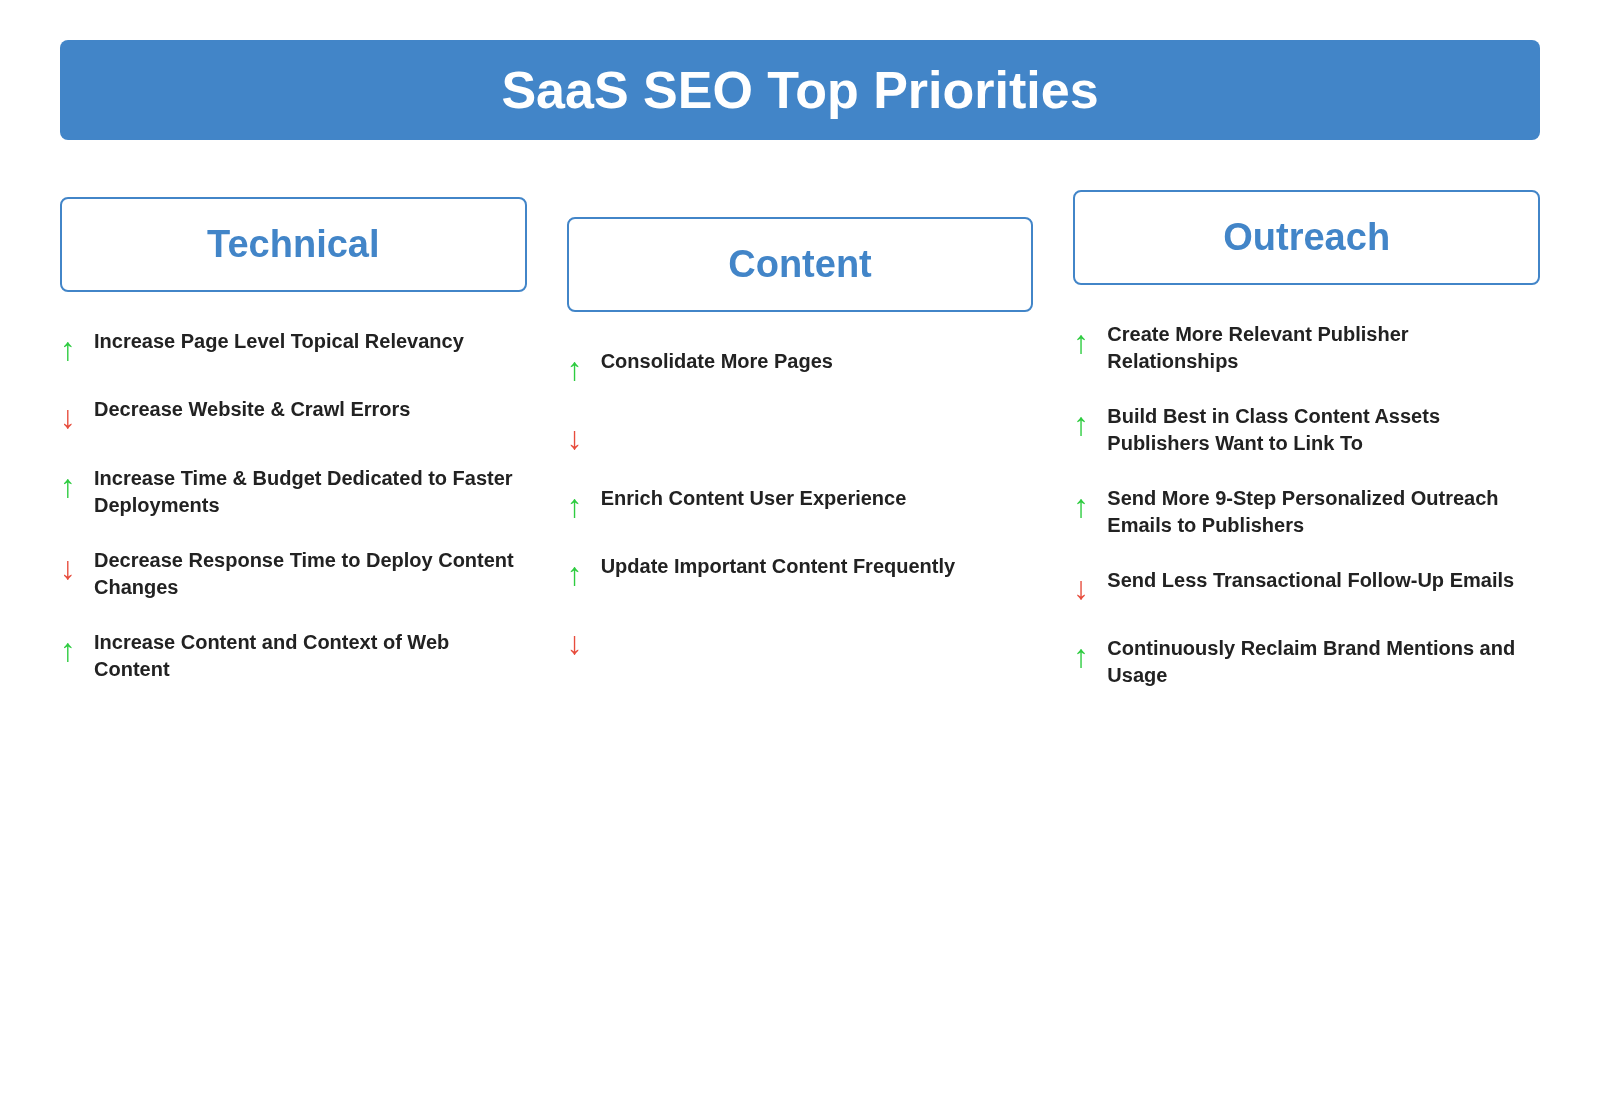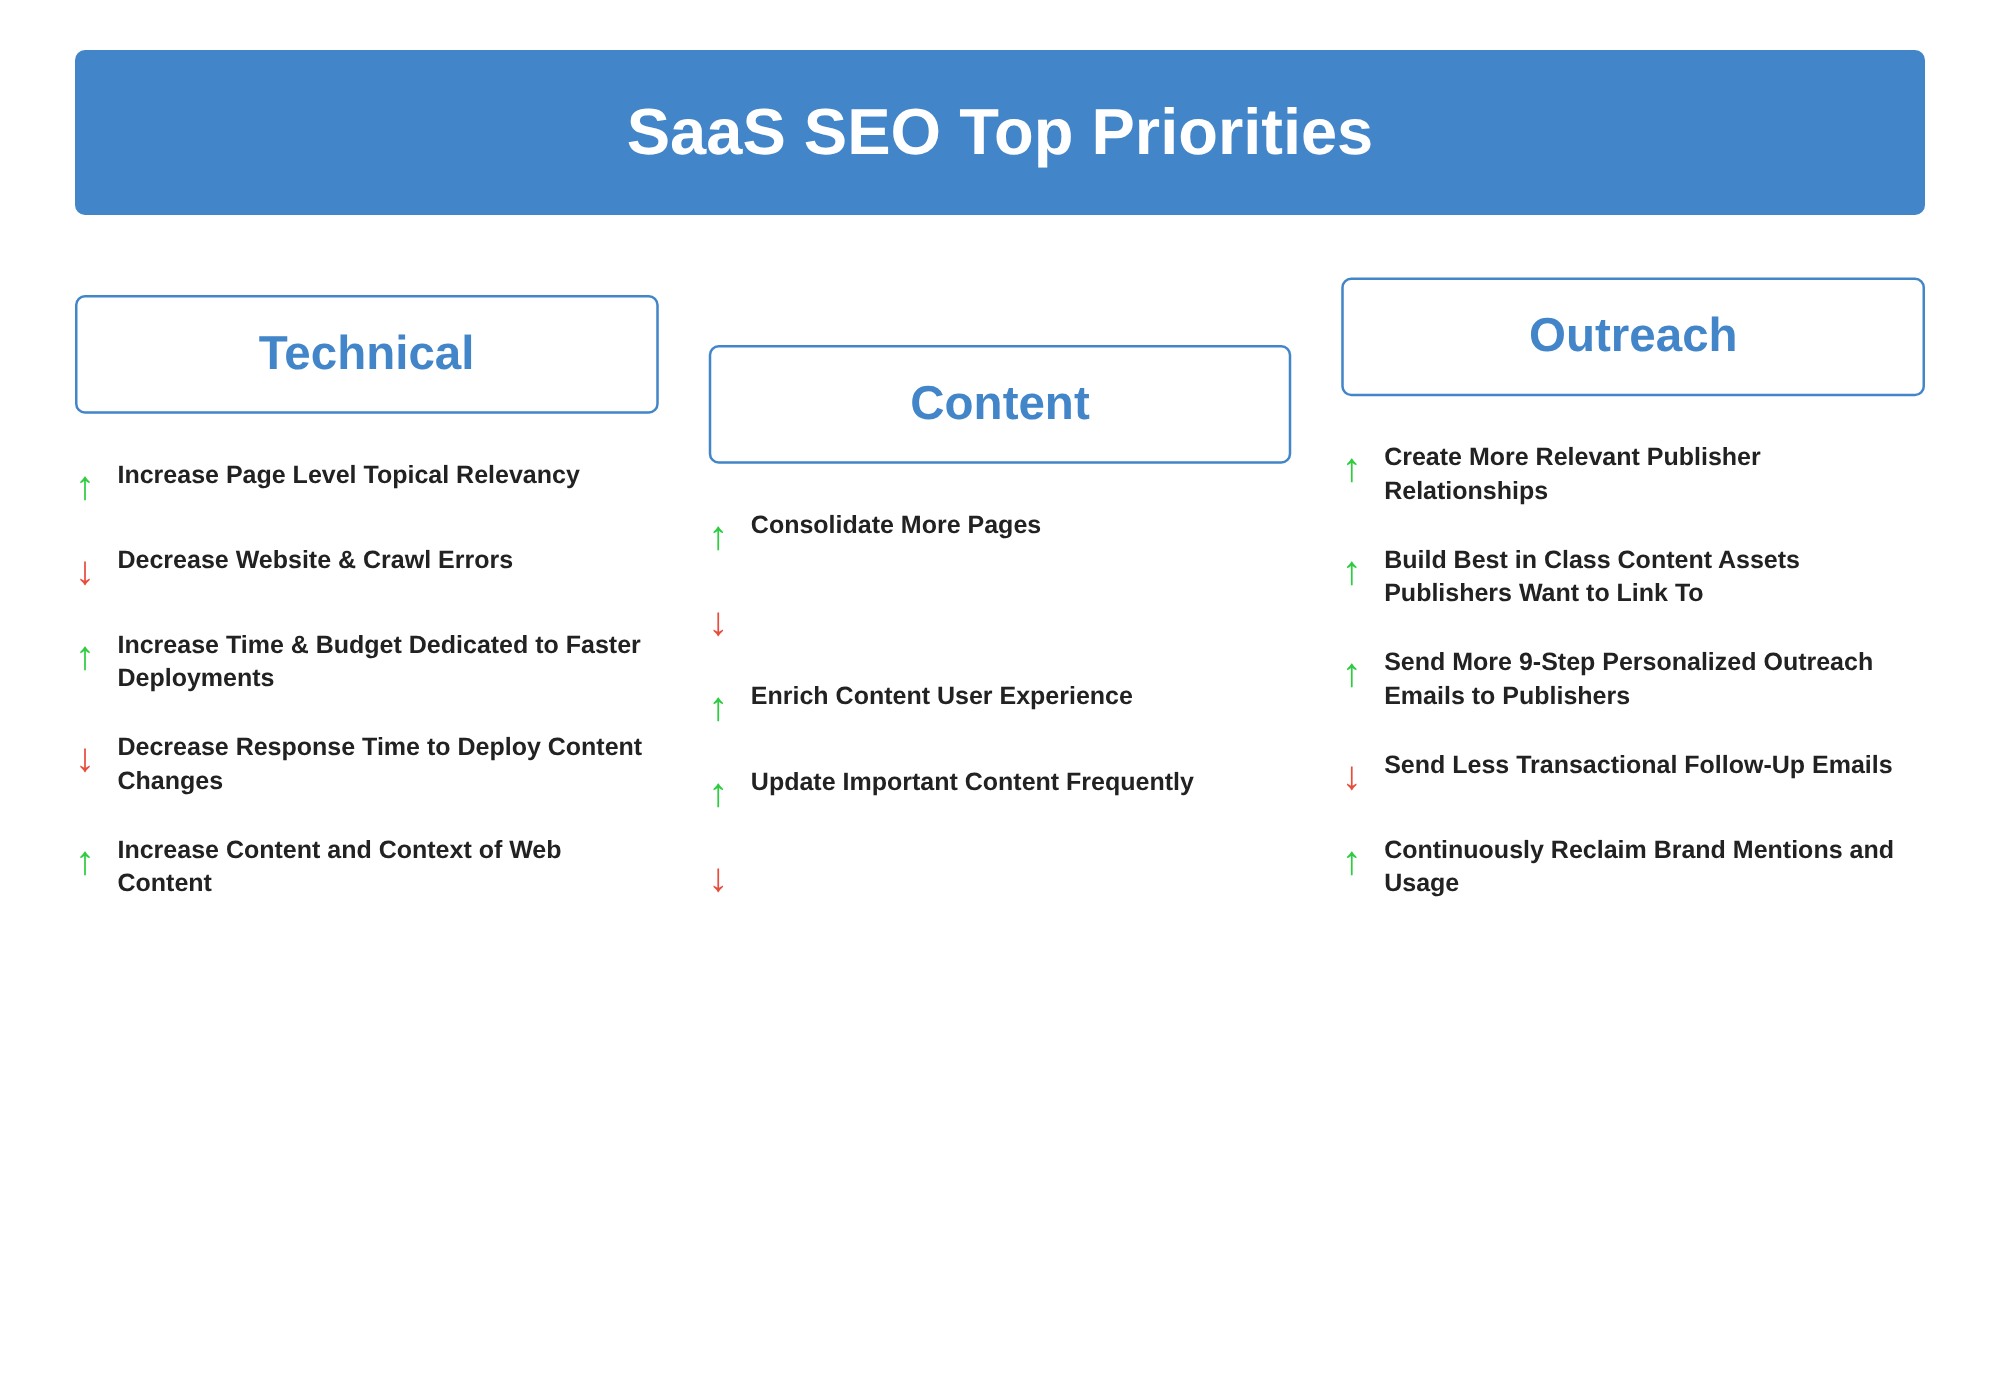--- a/index.html
+++ b/index.html
@@ -17,38 +17,38 @@
       flex-direction: column;
       align-items: center;
       padding: 40px 60px;
     }
 
     .header-banner {
       background: #4285c8;
       width: 100%;
       max-width: 1480px;
       border-radius: 8px;
-      padding: 36px 40px;
+      padding: 20px 40px;
       text-align: center;
       margin-bottom: 50px;
     }
 
     .header-title {
       color: #fff;
       font-size: 52px;
       font-weight: 700;
     }
 
     .columns-container {
       display: flex;
       flex-direction: row;
       width: 100%;
       max-width: 1480px;
       gap: 40px;
-      align-items: flex-end;
+      align-items: center;
     }
 
     .column {
       flex: 1;
       display: flex;
       flex-direction: column;
       gap: 0;
     }
 
     .column-header {

